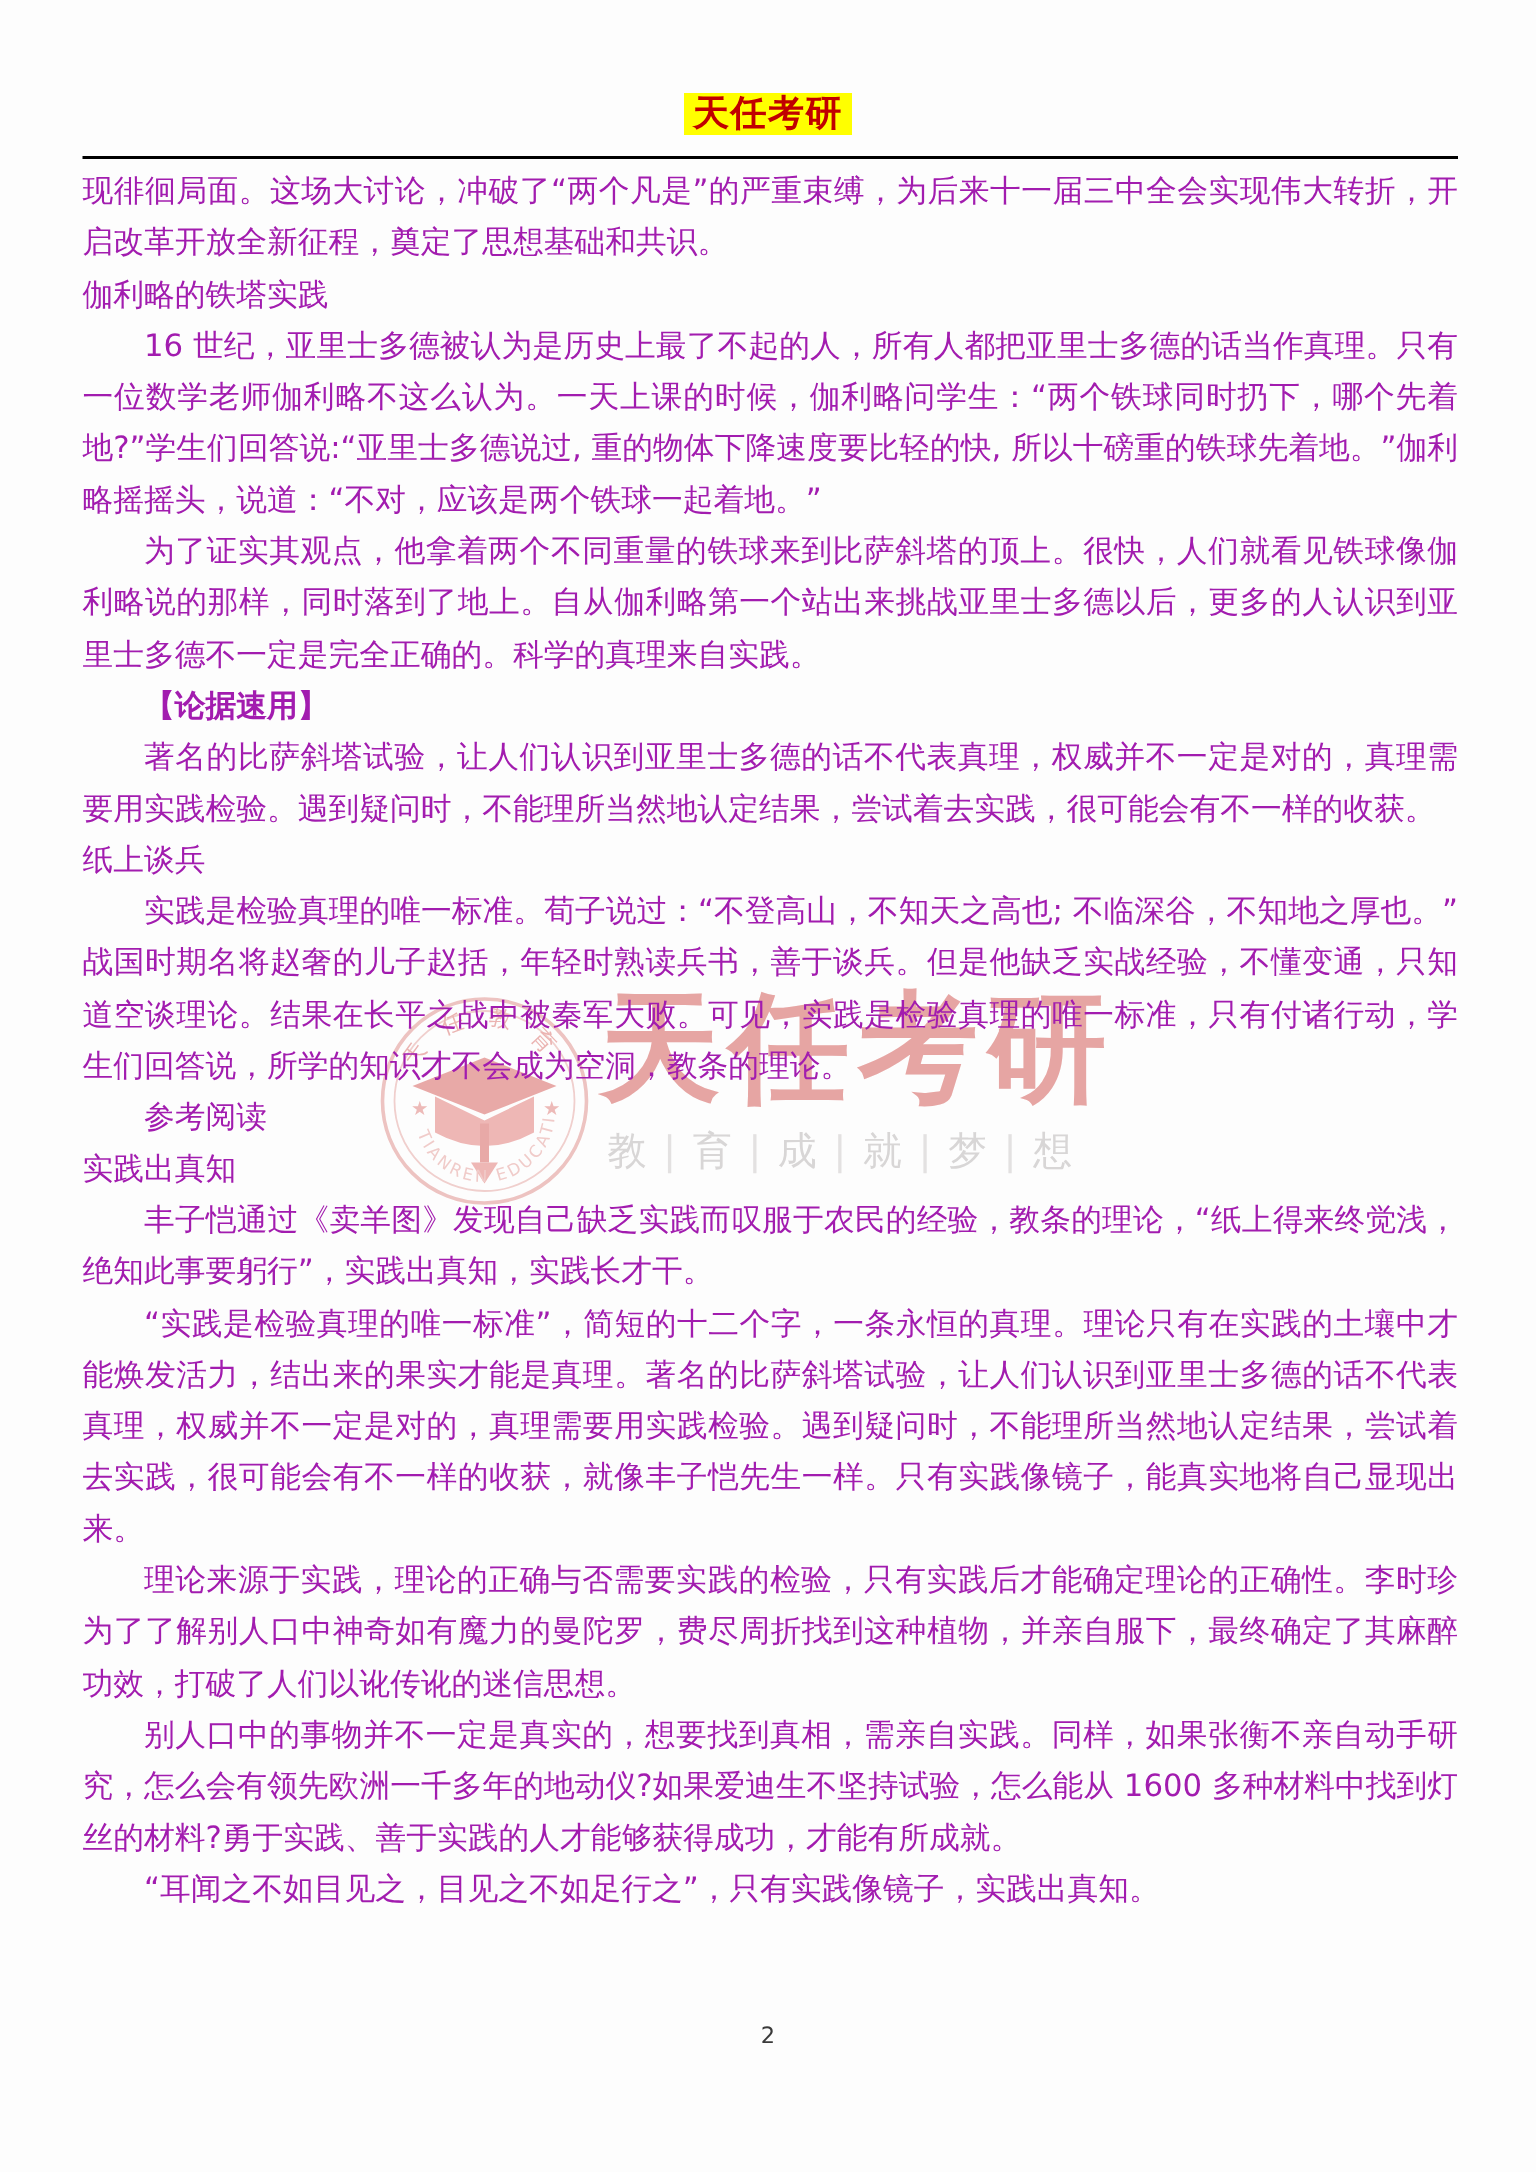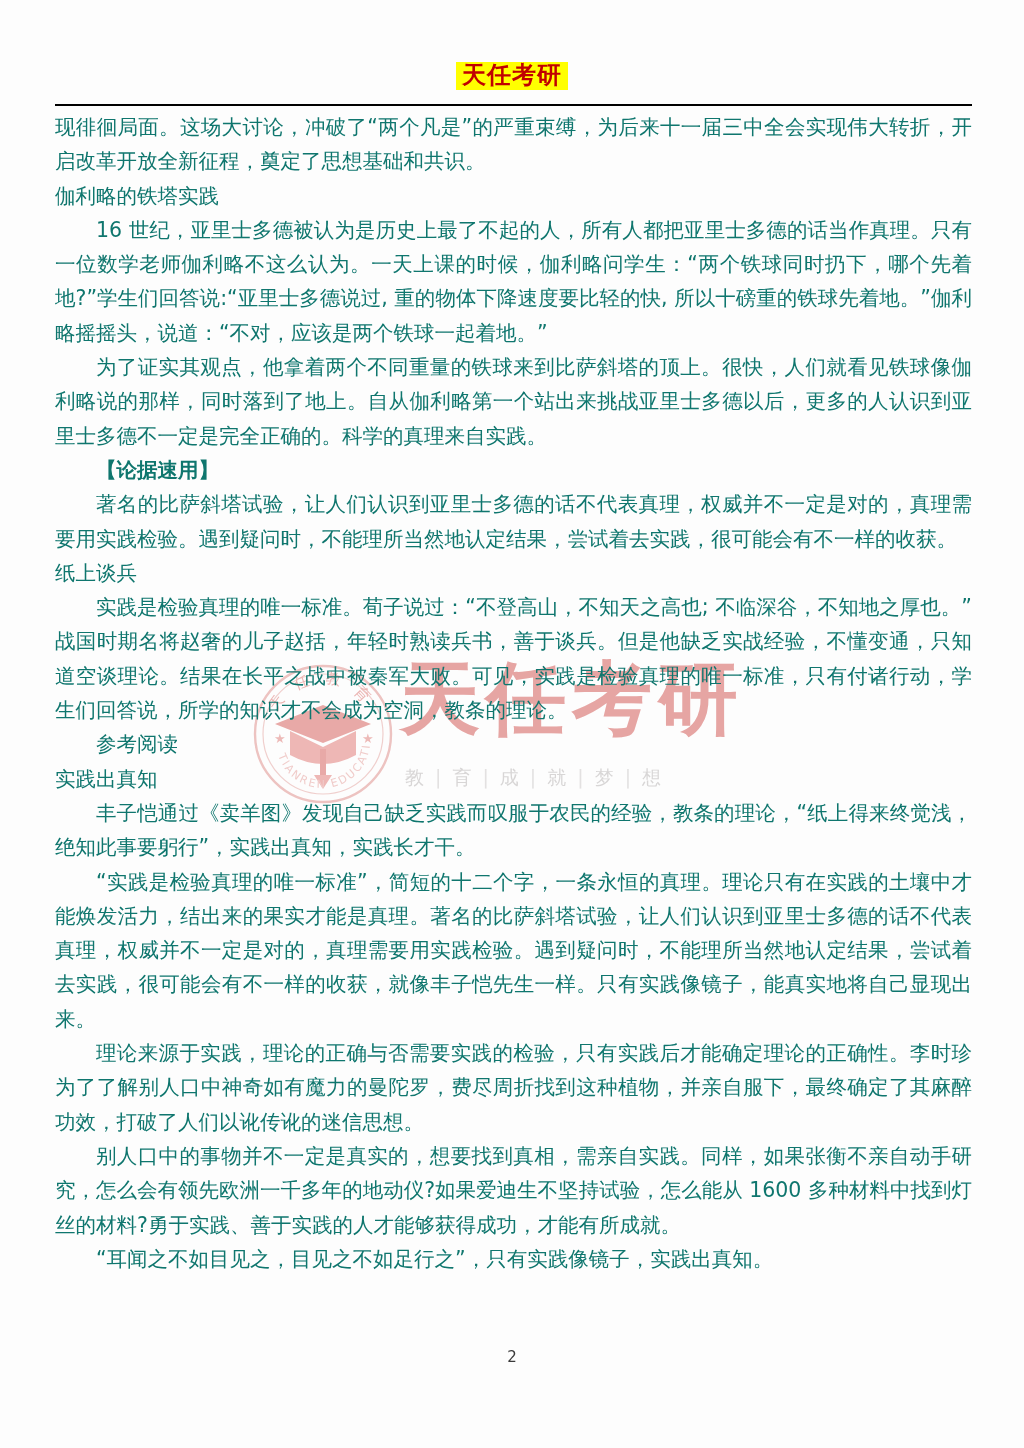--- a/index.html
+++ b/index.html
@@ -58,21 +58,21 @@
   }
 
   
   .content {
     position: absolute;
     top: 110px;
     left: 55px;
     width: 917px;
     font-size: 20.5px;
     line-height: 34.3px;
-    color: #0f766e;
+    color: #a21caf;
     text-align: justify;
     text-justify: inter-ideograph;
     font-family: "DejaVu Sans", "Liberation Sans", sans-serif;
   }
   p {
     margin: 0;
   }
   .para {
     text-indent: 2em;
   }
@@ -124,22 +124,22 @@
     font-weight: bold;
     color: #e6a5a3;
     letter-spacing: 6px;
     line-height: 1.05;
     white-space: nowrap;
     font-family: "DejaVu Sans", "Liberation Sans", sans-serif;
   }
   .wm-slogan {
     position: absolute;
     left: 165px;
-    top: 110px;
-    font-size: 19px;
+    top: 95px;
+    font-size: 26px;
     color: #d8d6d6;
     letter-spacing: 2px;
     white-space: nowrap;
     font-family: "DejaVu Sans", "Liberation Sans", sans-serif;
   }
   .wm-slogan .bar {
     color: #e3e1e1;
     padding: 0 9px;
   }
 

